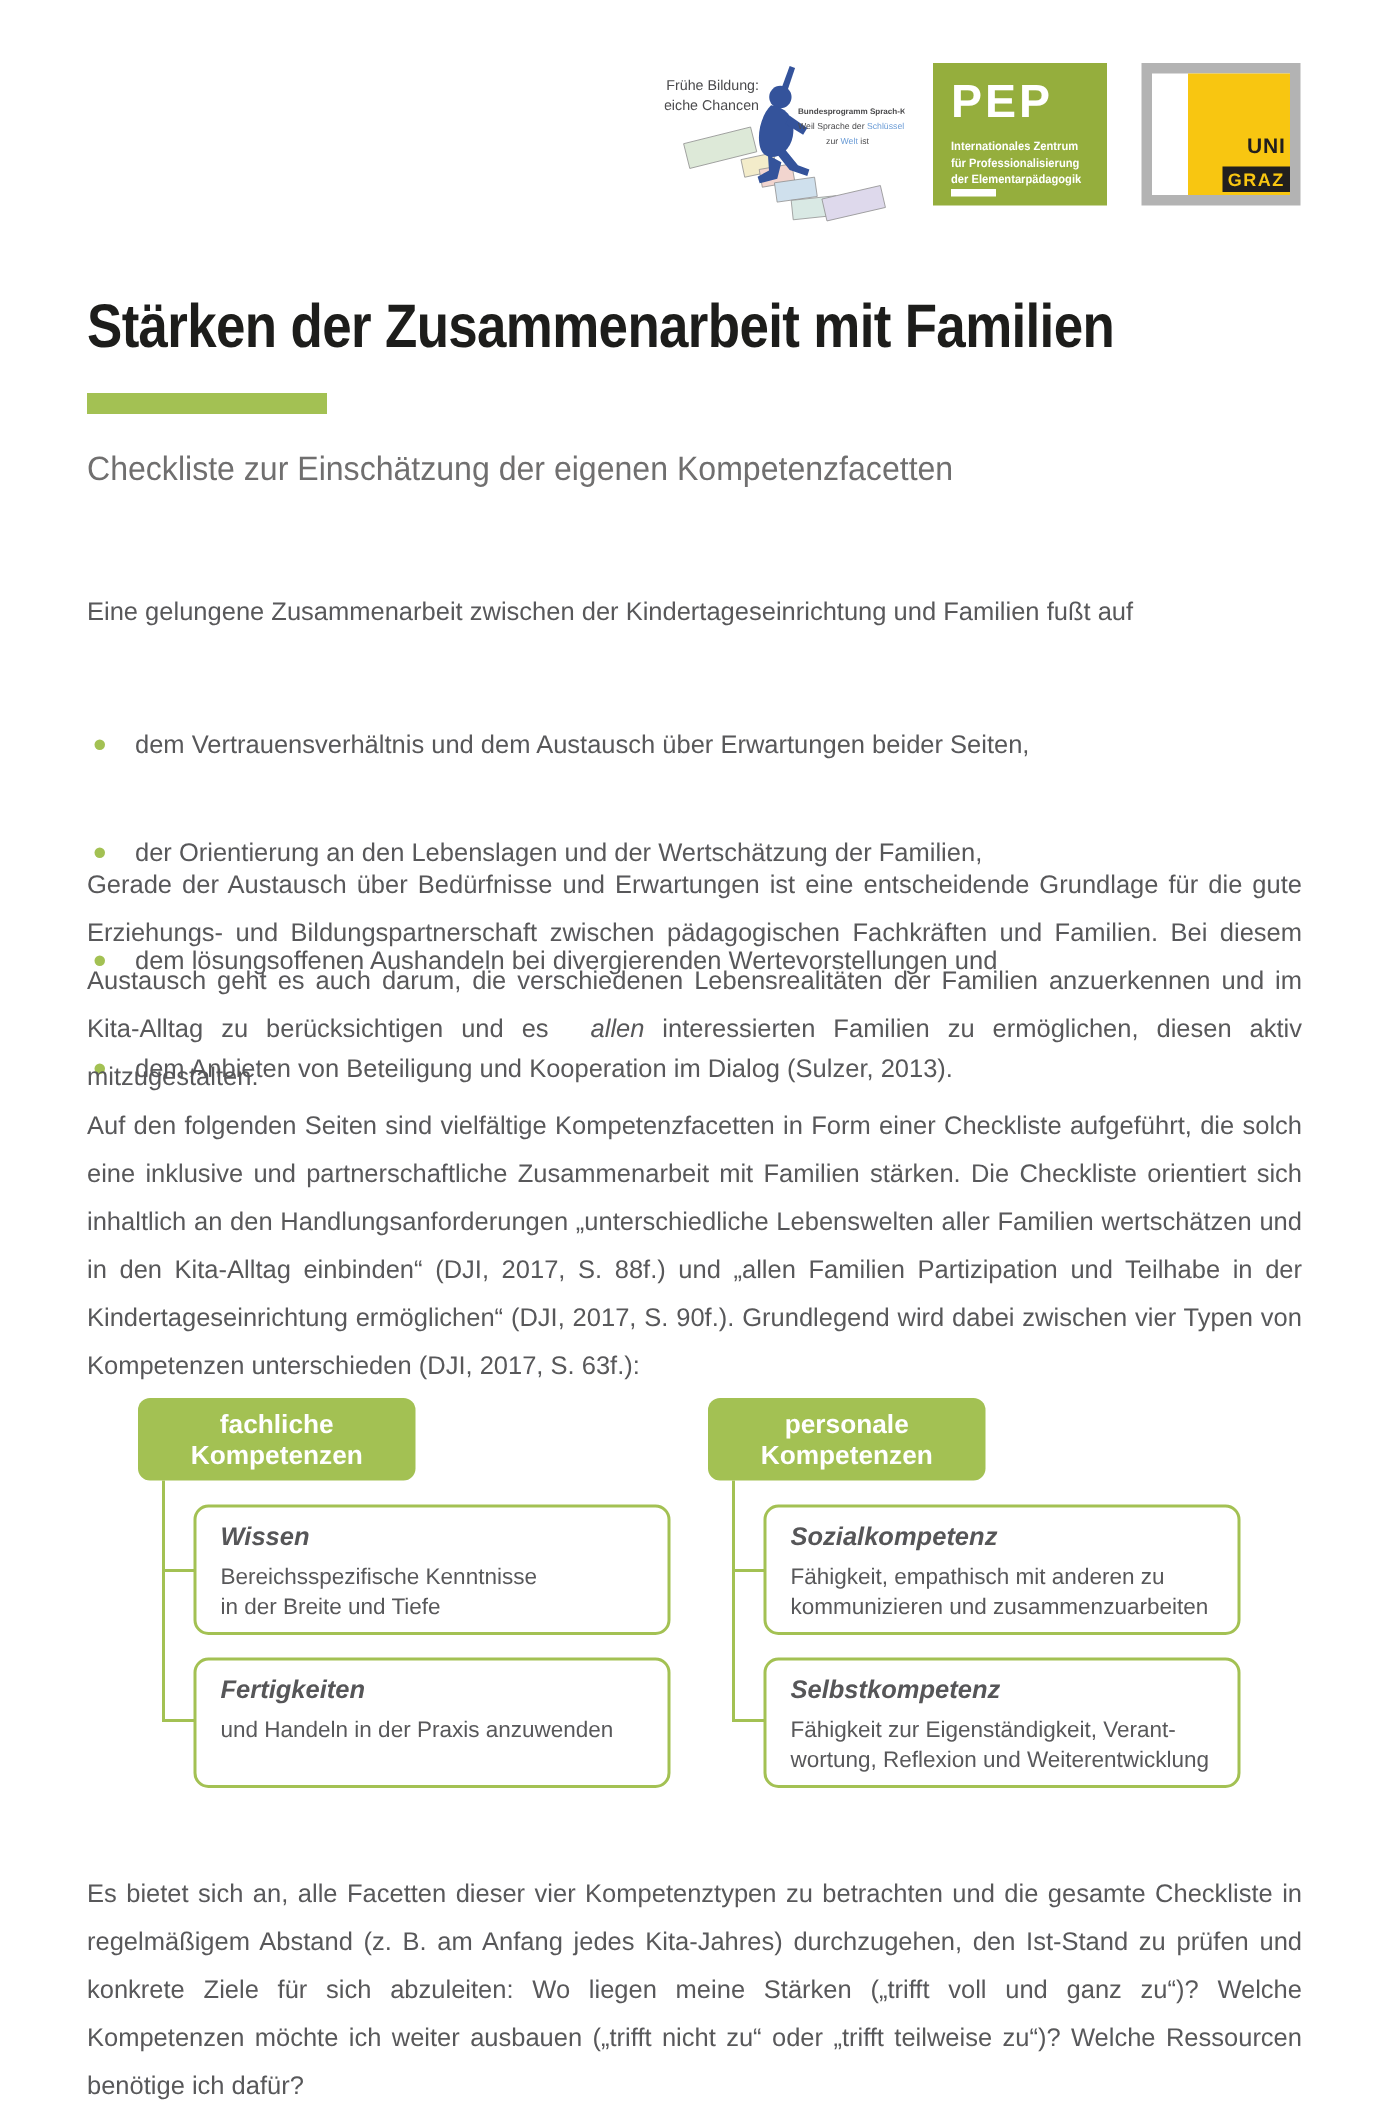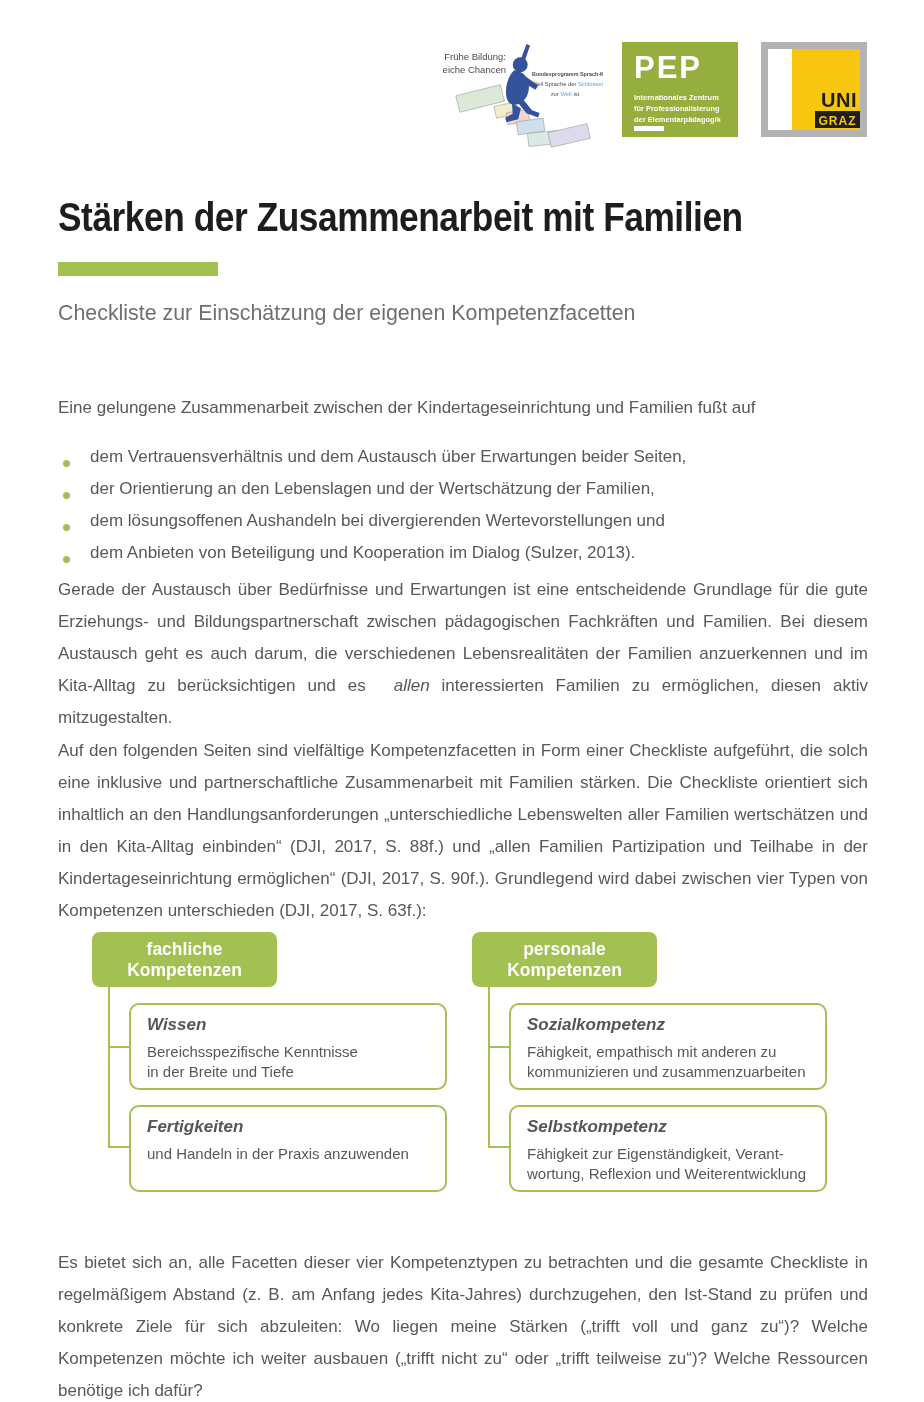--- a/index.html
+++ b/index.html
@@ -20,42 +20,42 @@
   }
   .pep-acronym{font-size:31px;font-weight:700;letter-spacing:2px;line-height:1;}
   .pep-lines{margin-top:9px;font-size:8px;font-weight:700;line-height:11px;transform:scaleX(.93);transform-origin:left;}
   .pep-bar{position:absolute;left:12px;bottom:6px;width:30px;height:5px;background:#fff;}
 
   .logo-uni{
     position:absolute;left:761px;top:42px;width:106px;height:95px;box-sizing:border-box;
     border:7px solid var(--uni-frame,#b3b3b3);background:#fff;
   }
   .uni-yellow{position:absolute;left:24px;top:0;right:0;bottom:0;background:var(--uni-yellow,#f8c611);}
-  .uni-word{position:absolute;right:3px;top:41px;font-size:20px;font-weight:700;letter-spacing:.5px;color:var(--uni-black,#211f1e);line-height:1;}
+  .uni-word{position:absolute;right:3px;top:41px;font-size:14px;font-weight:700;letter-spacing:.5px;color:var(--uni-black,#211f1e);line-height:1;}
   .uni-band{position:absolute;right:0;top:62px;width:45px;height:17px;background:var(--uni-black,#211f1e);text-align:center;}
   .uni-band span{font-size:12px;font-weight:700;color:var(--uni-yellow,#f8c611);letter-spacing:1px;line-height:17px;text-align:center;}
 
   
   .title{
     position:absolute;left:58px;top:194px;margin:0;width:900px;
     font-size:41px;font-weight:700;color:var(--title,#1d1d1b);letter-spacing:-.5px;
     transform:scaleX(.86);transform-origin:left;white-space:nowrap;
   }
   .accent-bar{position:absolute;left:58px;top:262px;width:160px;height:14px;background:var(--accent,#a3c153);}
   .subtitle{
     position:absolute;left:58px;top:300px;margin:0;font-size:22.5px;font-weight:400;
     color:var(--subtitle,#706f6f);transform:scaleX(.95);transform-origin:left;white-space:nowrap;
   }
 
   
   .bodytext{position:absolute;left:58px;width:810px;margin:0;font-size:17px;line-height:32px;}
   .justify{text-align:justify;}
   .intro{top:392px;}
   .bullets{position:absolute;left:58px;top:441px;width:810px;}
-  .bullet-row{display:flex;height:32px;align-items:center;}
+  .bullet-row{display:flex;height:32px;align-items:flex-start;margin-top:40px;}
   .dot{flex:0 0 7px;width:7px;height:7px;border-radius:50%;background:var(--accent,#a3c153);margin:12px 0 0 5px;}
   .bullet-text{margin-left:20px;font-size:17px;line-height:32px;}
   .para-exchange{top:574px;}
   .para-checklist{top:735px;}
   .closing{top:1247px;}
   em{font-style:italic;margin-left:16px;}
 
   
   .diagram-col{position:absolute;top:932px;width:360px;height:266px;}
   .col-left{left:92px;}

